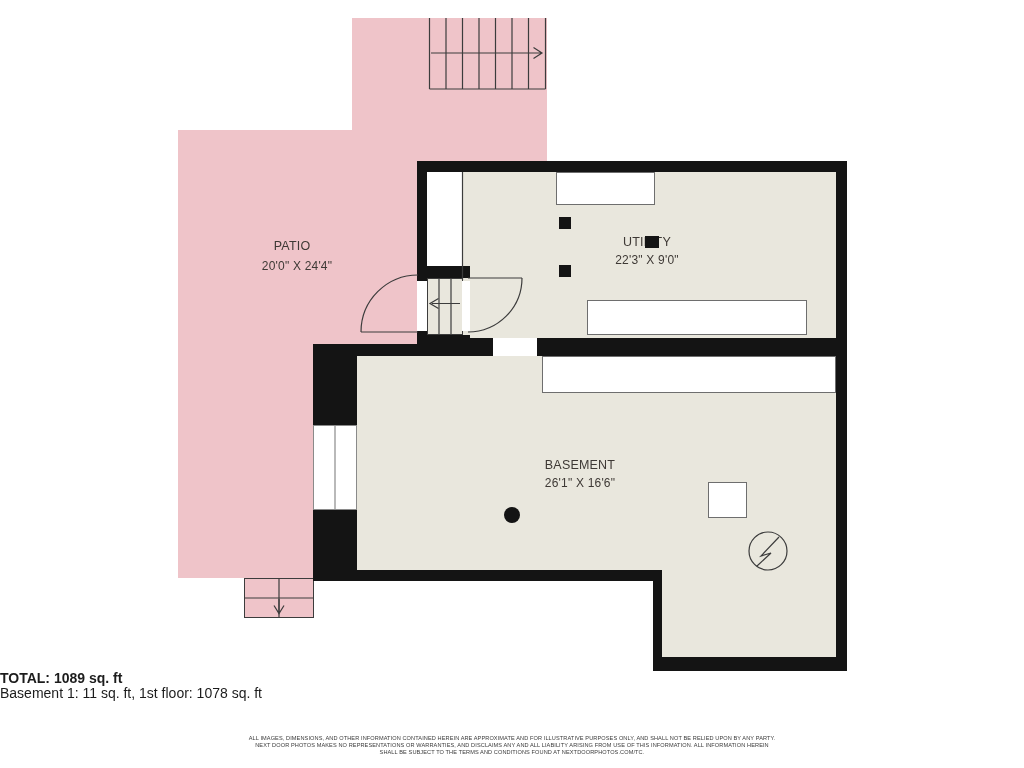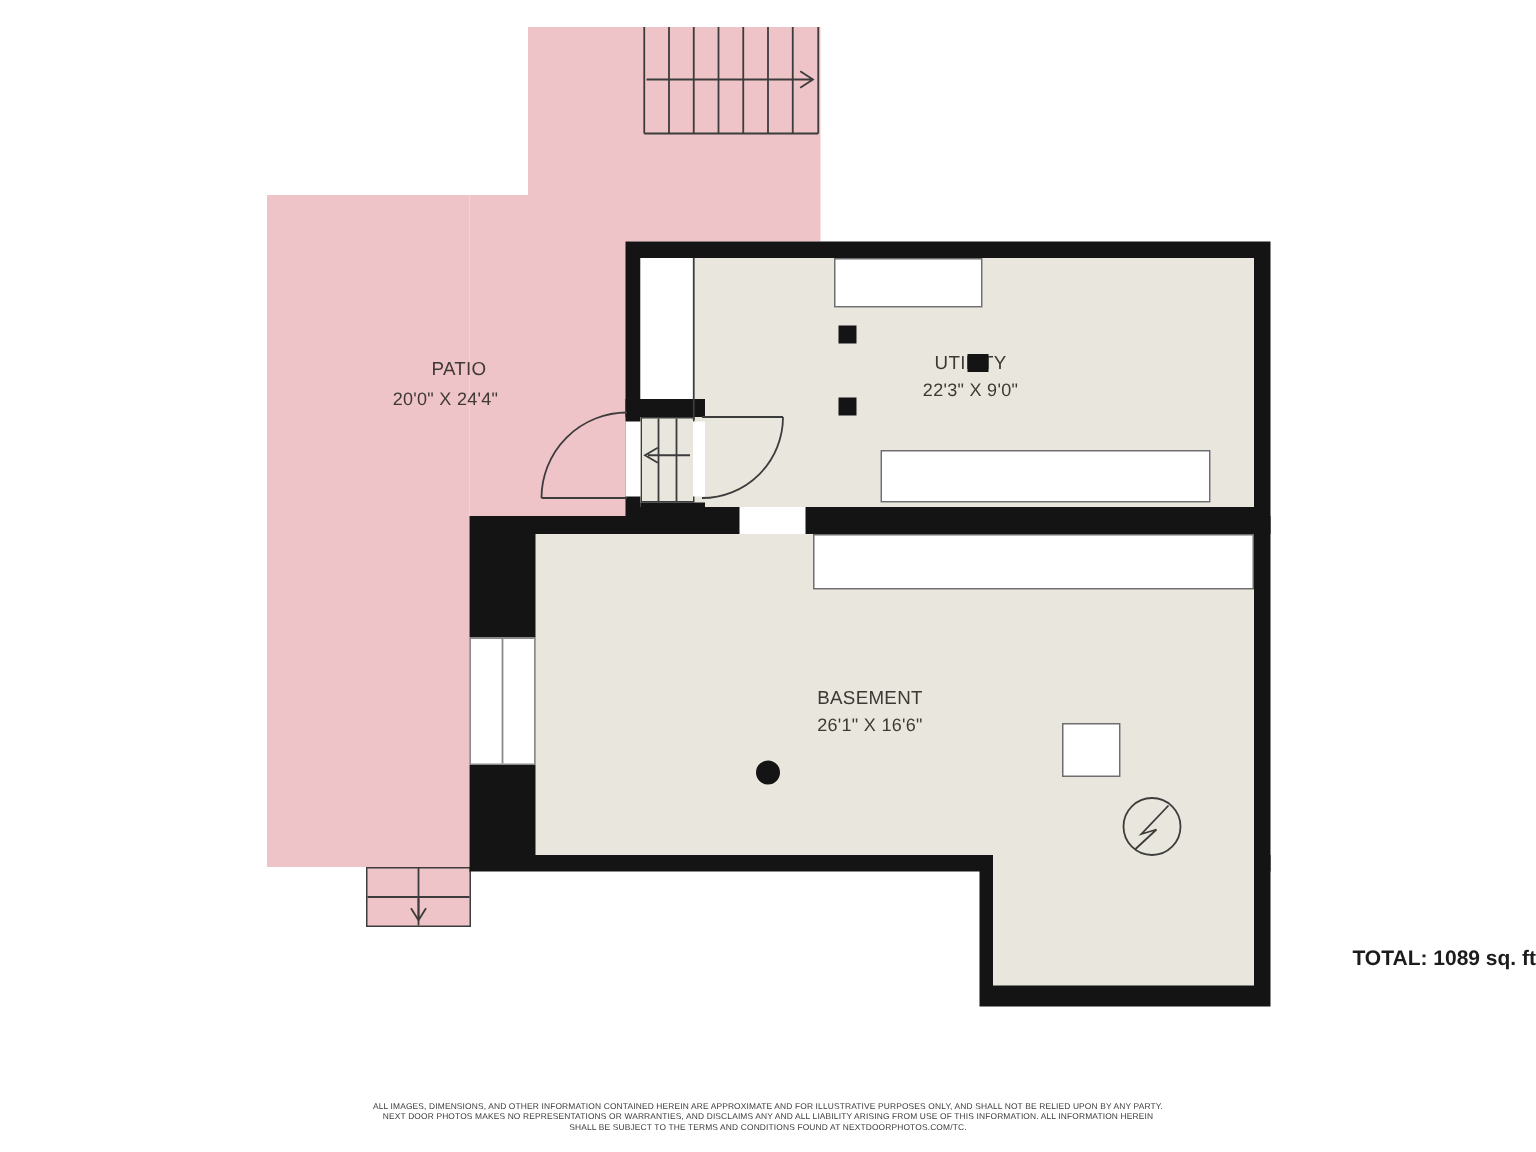--- a/index.html
+++ b/index.html
@@ -9,21 +9,21 @@
   .pink{background:var(--pink,#efc4c9);}
   .wall{background:var(--wall,#141414);}
   .room{background:var(--room,#e9e7dd);}
   .white{background:#ffffff;}
   .fixture{background:#ffffff;border:1px solid var(--fixture-border,#6e6e6e);}
   .post{background:var(--wall,#141414);}
   .label{position:absolute;transform:translate(-50%,-50%);color:var(--label,#3e3935);
          font-size:12.5px;letter-spacing:.2px;white-space:nowrap;}
   .label.dim{font-size:12px;}
   svg.overlay{position:absolute;left:0;top:0;}
-  .summary{position:absolute;left:0;top:631px;width:100%;text-align:right;
+  .summary{position:absolute;left:0;top:671px;width:100%;text-align:left;
            color:var(--text,#1c1c1c);font-size:14px;line-height:15.3px;}
   .summary .total{font-weight:700;}
   .disclaimer{position:absolute;left:0;top:735px;width:100%;text-align:center;
               font-size:5.6px;line-height:7.1px;color:#3a3a3a;letter-spacing:.1px;}
 </style>
 </head>
 <body>
 
 <div id="stage">
 
@@ -52,21 +52,21 @@
   <div class="abs white" style="left:313px;top:425px;width:44px;height:85px;border:1px solid #8a8a8a;"></div>
 
   <div class="abs fixture" style="left:556px;top:172px;width:99px;height:33px;"></div>
   <div class="abs fixture" style="left:587px;top:300px;width:220px;height:35px;"></div>
   <div class="abs fixture" style="left:542px;top:356px;width:294px;height:37px;"></div>
   <div class="abs fixture" style="left:708px;top:482px;width:39px;height:36px;"></div>
 
   <div class="abs post" style="left:559px;top:217px;width:12px;height:12px;"></div>
   <div class="abs post" style="left:559px;top:265px;width:12px;height:12px;"></div>
 
-  <div class="label" style="left:306px;top:246px;">PATIO</div>
+  <div class="label" style="left:292px;top:246px;">PATIO</div>
   <div class="label dim" style="left:297px;top:266px;">20'0" X 24'4"</div>
 
   <div class="label" style="left:647px;top:242px;">UTILITY</div>
   <div class="label dim" style="left:647px;top:260px;">22'3" X 9'0"</div>
 
   <div class="label" style="left:580px;top:465px;">BASEMENT</div>
   <div class="label dim" style="left:580px;top:483px;">26'1" X 16'6"</div>
 
   <div class="abs post" style="left:645px;top:236px;width:14px;height:12px;"></div>
 
@@ -106,20 +106,21 @@
         <circle cx="768" cy="551" r="19"></circle>
         <path d="M779,537 L761,556 L771,553 L757,566"></path>
       </g>
     </g>
 
     <circle cx="512" cy="515" r="8" fill="#141414"></circle>
   </svg>
 
   <div class="summary">
     <div class="total">TOTAL: 1089 sq. ft</div>
+    <div>Basement 1: 11 sq. ft, 1st floor: 1078 sq. ft</div>
   </div>
 
   <div class="disclaimer">
     <div>ALL IMAGES, DIMENSIONS, AND OTHER INFORMATION CONTAINED HEREIN ARE APPROXIMATE AND FOR ILLUSTRATIVE PURPOSES ONLY, AND SHALL NOT BE RELIED UPON BY ANY PARTY.</div>
     <div>NEXT DOOR PHOTOS MAKES NO REPRESENTATIONS OR WARRANTIES, AND DISCLAIMS ANY AND ALL LIABILITY ARISING FROM USE OF THIS INFORMATION. ALL INFORMATION HEREIN</div>
     <div>SHALL BE SUBJECT TO THE TERMS AND CONDITIONS FOUND AT NEXTDOORPHOTOS.COM/TC.</div>
   </div>
 
 </div>
 

